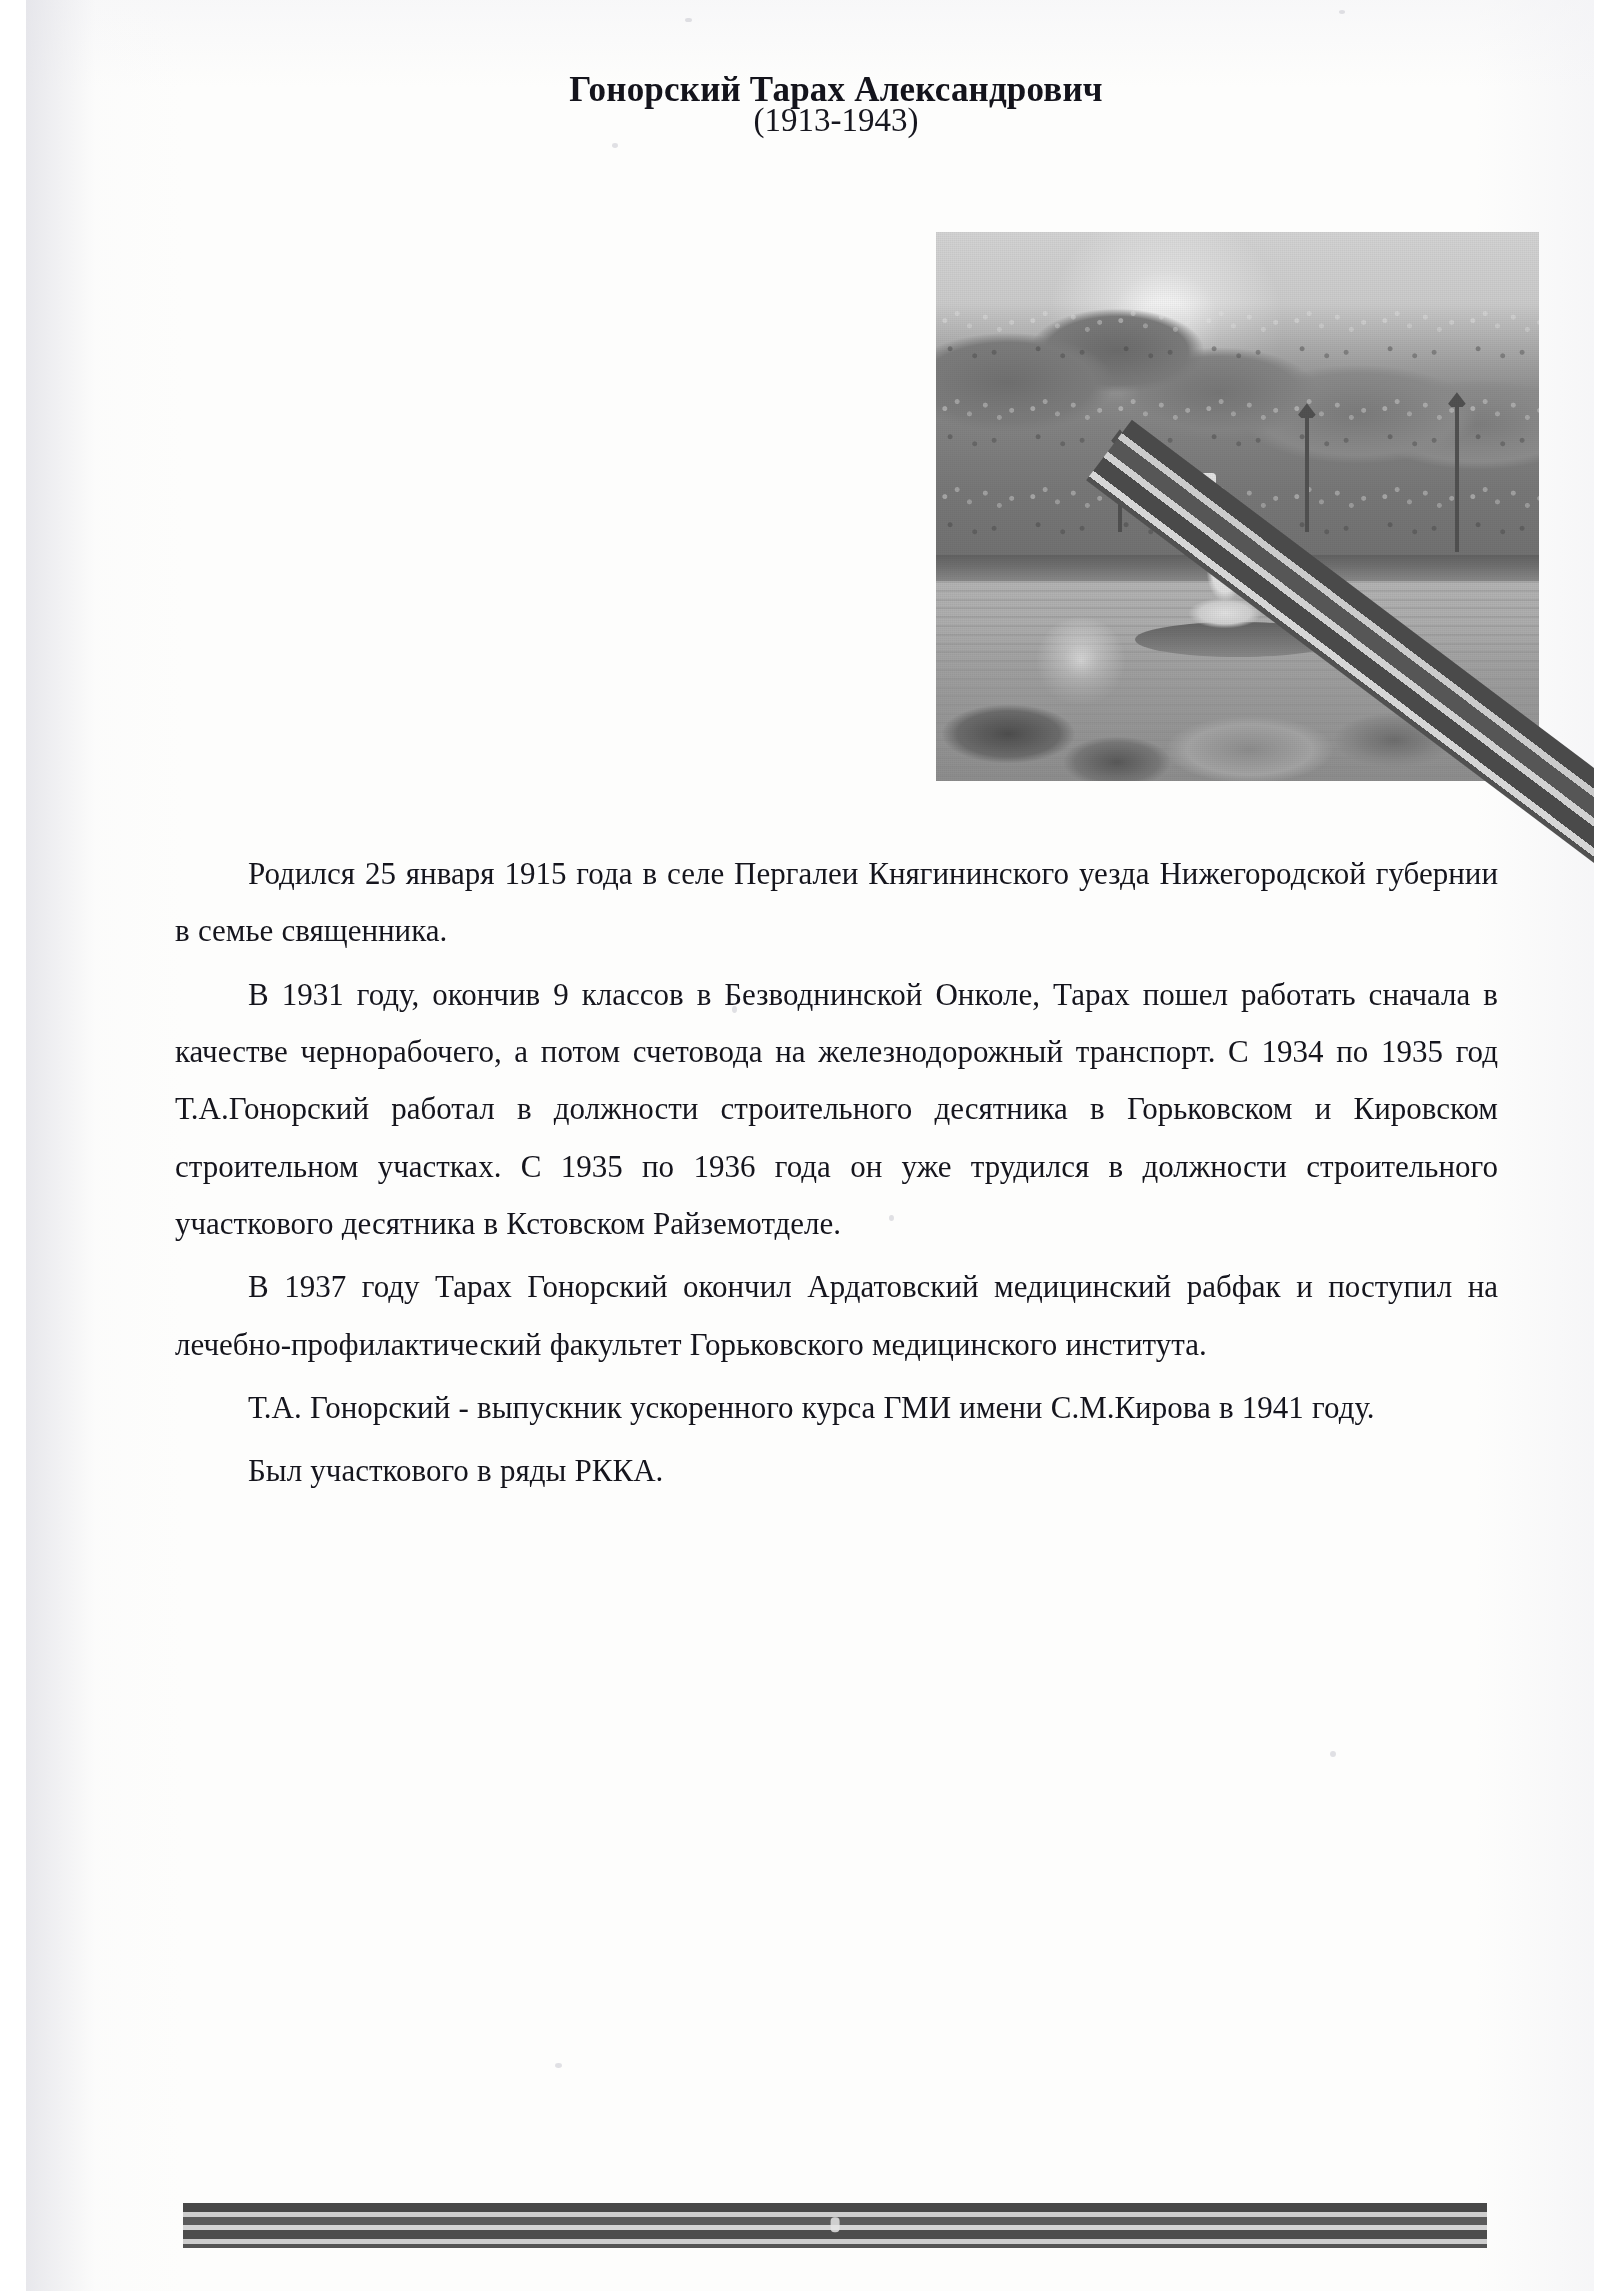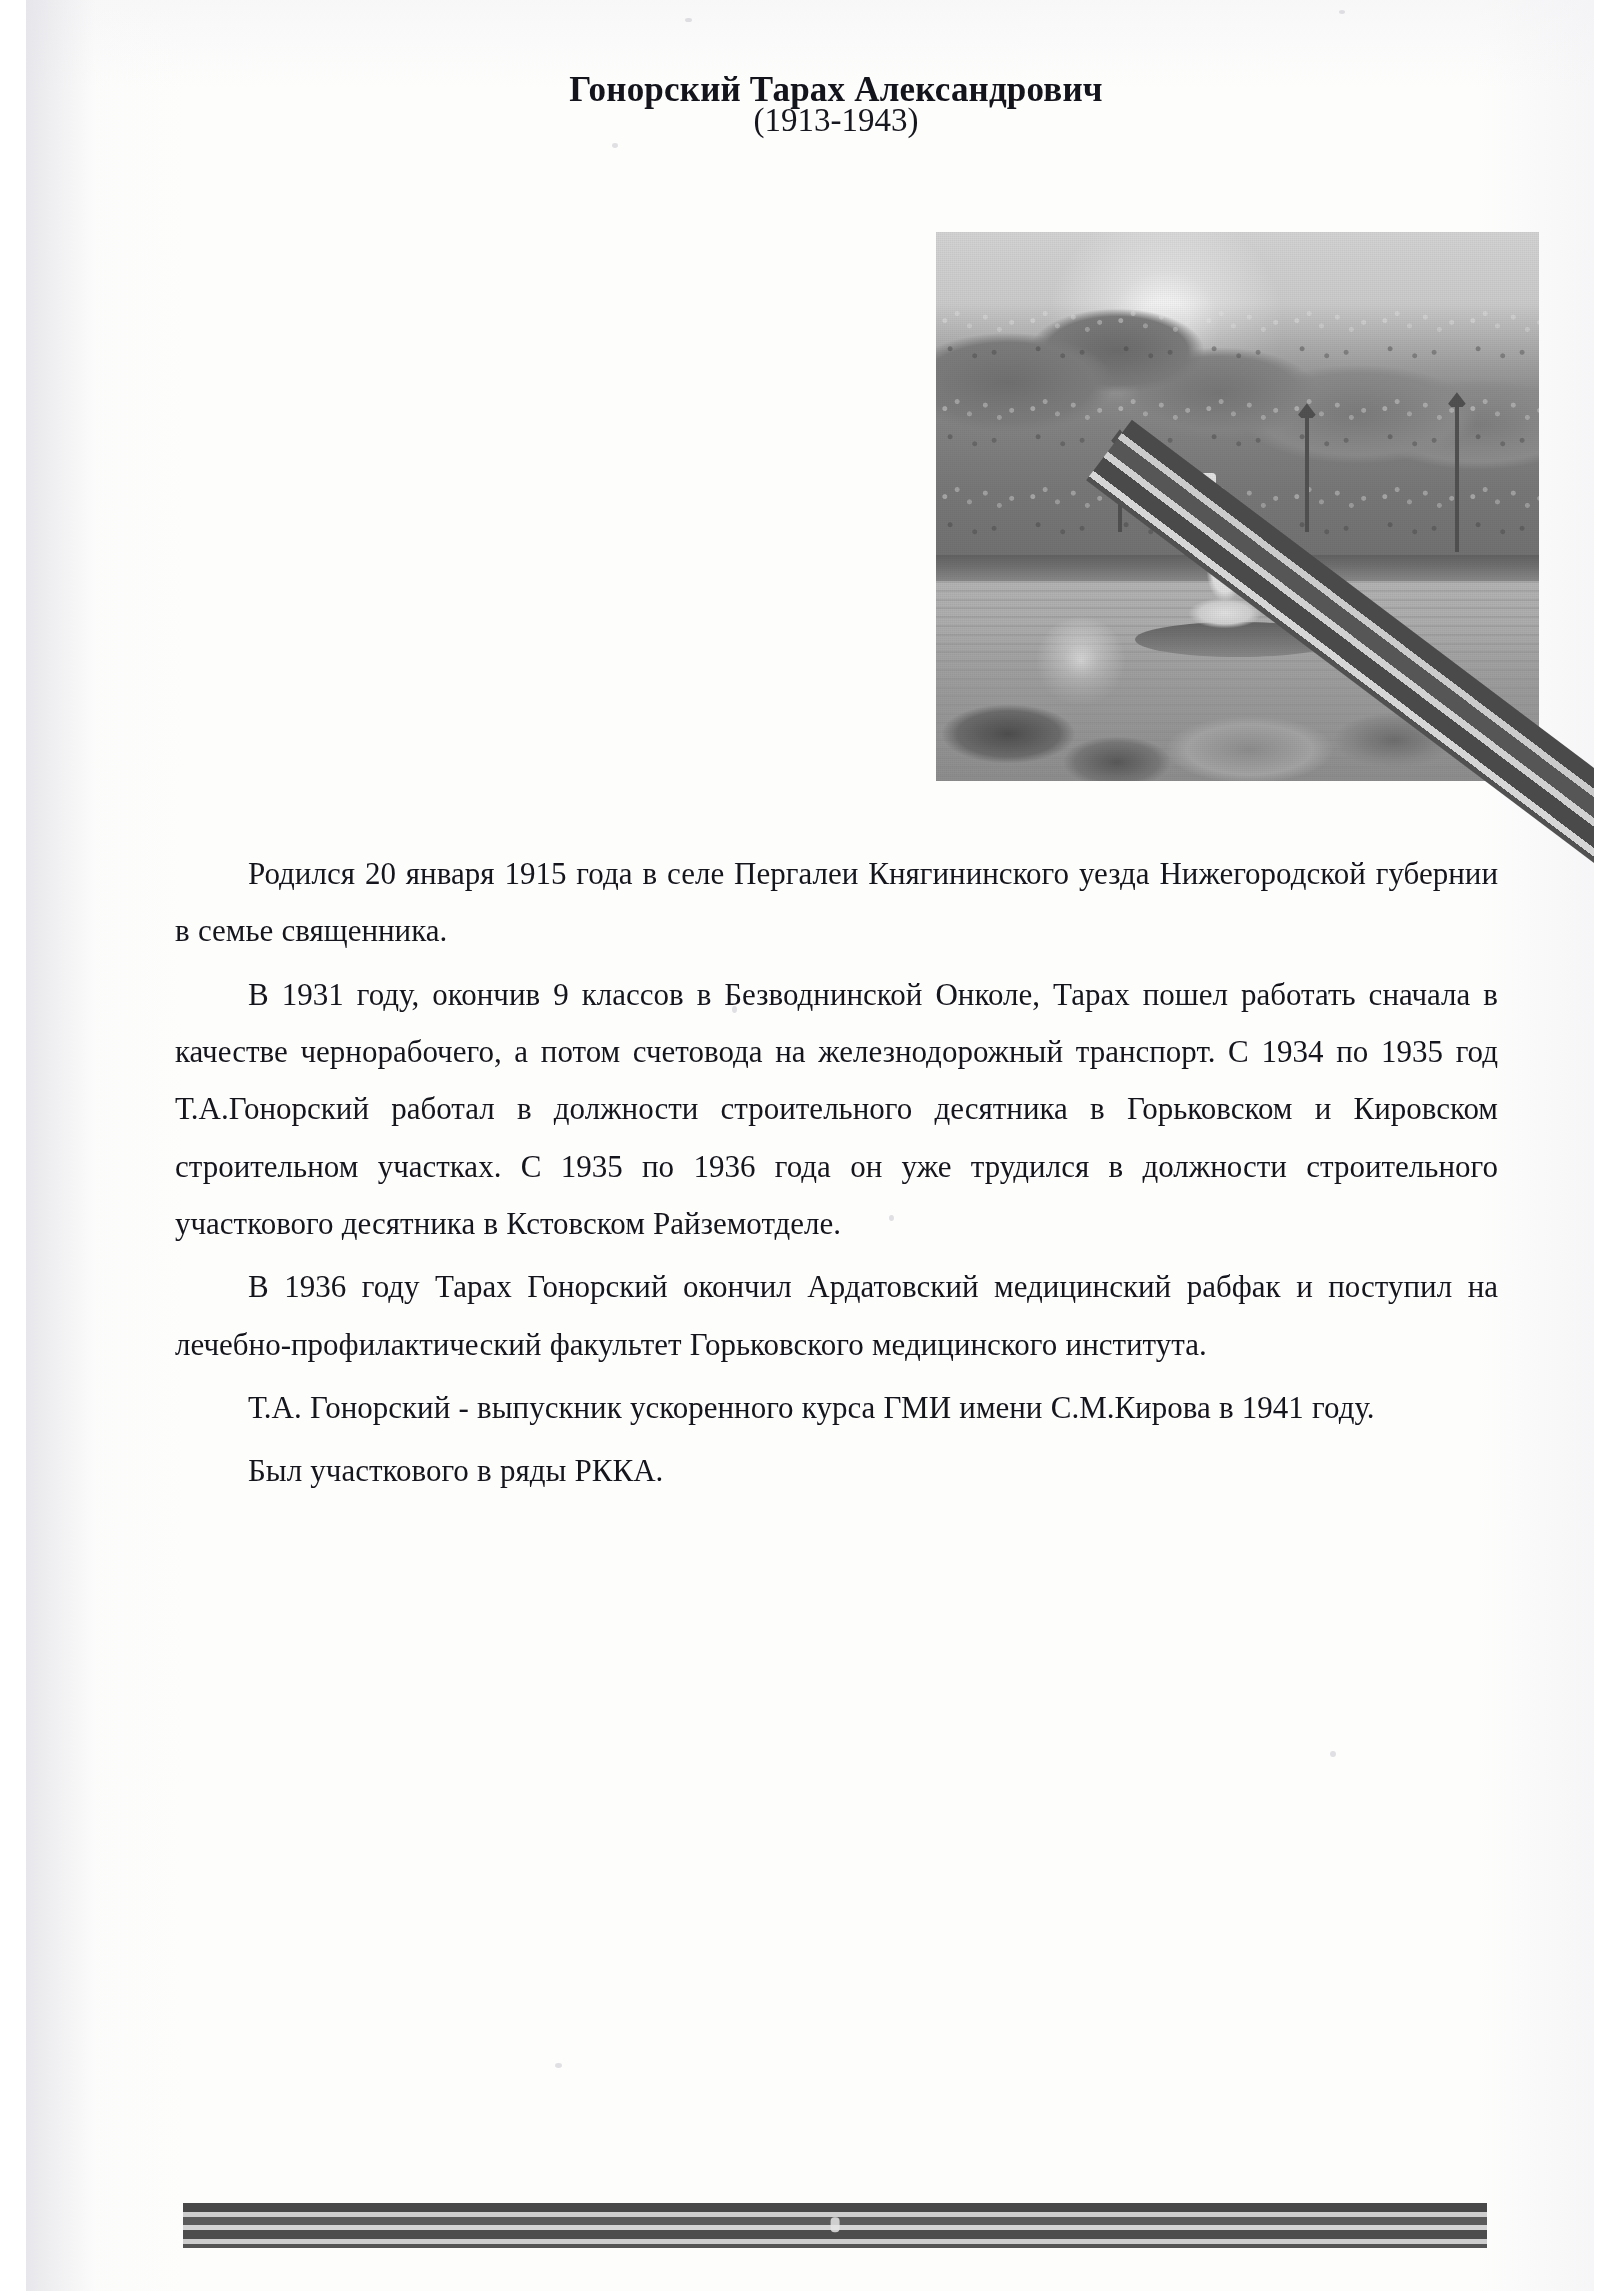--- a/index.html
+++ b/index.html
@@ -335,23 +335,23 @@
     </div>
   </div>
 
   <div class="ribbon-diag">
     <div class="band" style="top:19.6px;">
       <div class="stripe-set"></div>
     </div>
   </div>
 
   <div class="body-text">
-    <p>Родился 20 января 1915 года в селе Пергалеи Княгининского уезда Нижегородской губернии в семье священника.</p>
+    <p>Родился 25 января 1915 года в селе Пергалеи Княгининского уезда Нижегородской губернии в семье священника.</p>
     <p>В 1931 году, окончив 9 классов в Безводнинской Онколе, Тарах пошел работать сначала в качестве чернорабочего, а потом счетовода на железнодорожный транспорт. С 1934 по 1935 год Т.А.Гонорский работал в должности строительного десятника в Горьковском и Кировском строительном участках. С 1935 по 1936 года он уже трудился в должности строительного участкового десятника в Кстовском Райземотделе.</p>
-    <p>В 1936 году Тарах Гонорский окончил Ардатовский медицинский рабфак и поступил на лечебно-профилактический факультет Горьковского медицинского института.</p>
+    <p>В 1937 году Тарах Гонорский окончил Ардатовский медицинский рабфак и поступил на лечебно-профилактический факультет Горьковского медицинского института.</p>
     <p>Т.А. Гонорский - выпускник ускоренного курса ГМИ имени С.М.Кирова в 1941 году.</p>
     <p>Был участкового в ряды РККА.</p>
   </div>
 
   <div class="ribbon-bottom"></div>
 
 </div>
 
 
 </body></html>

